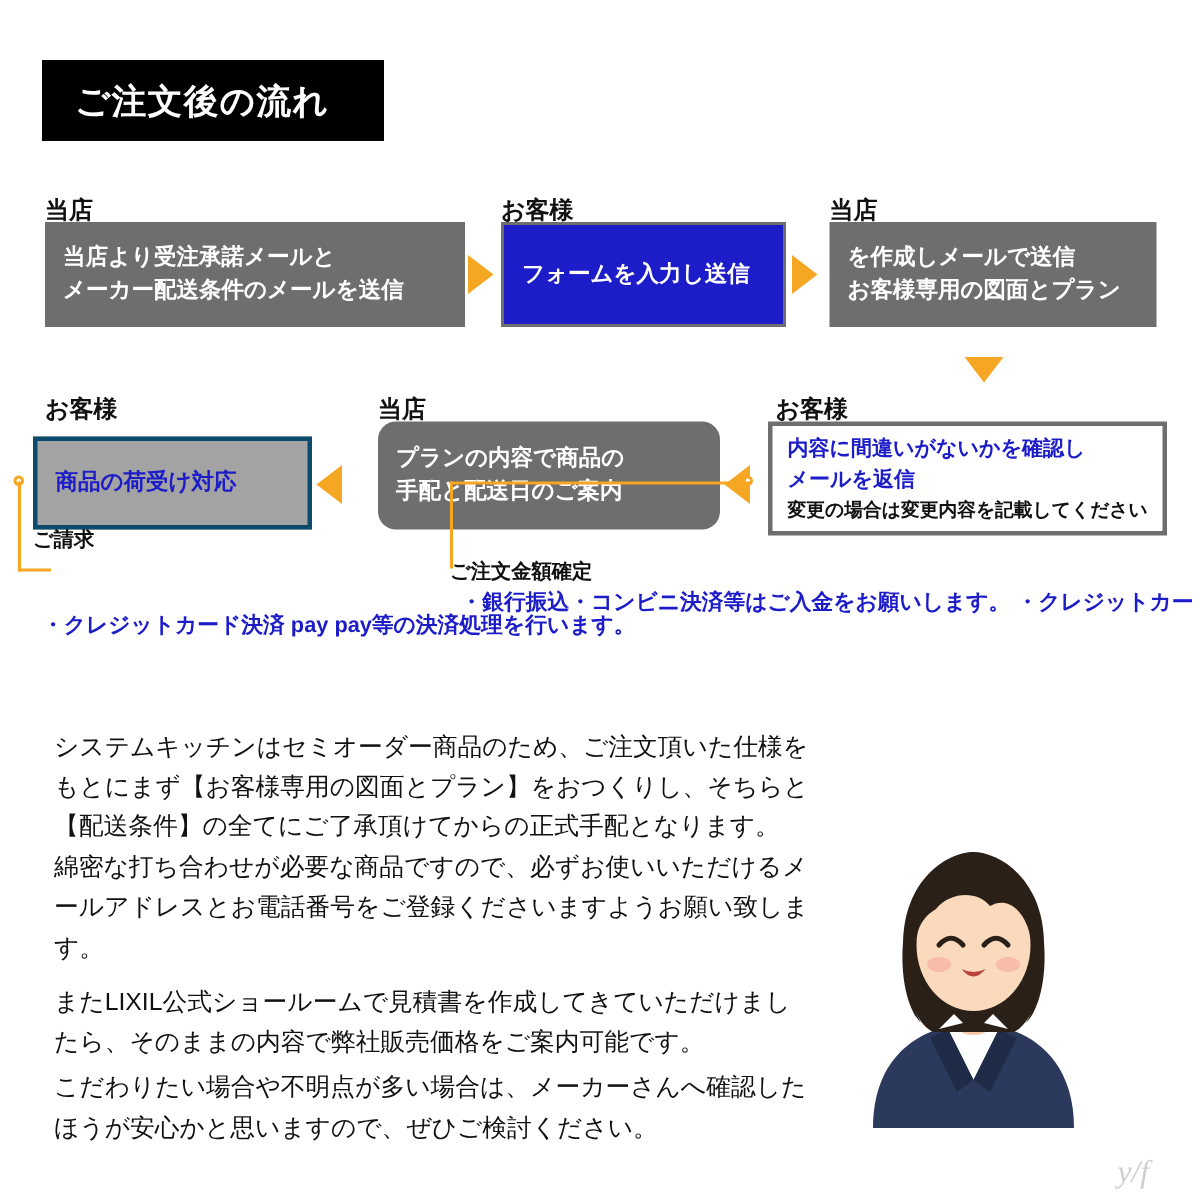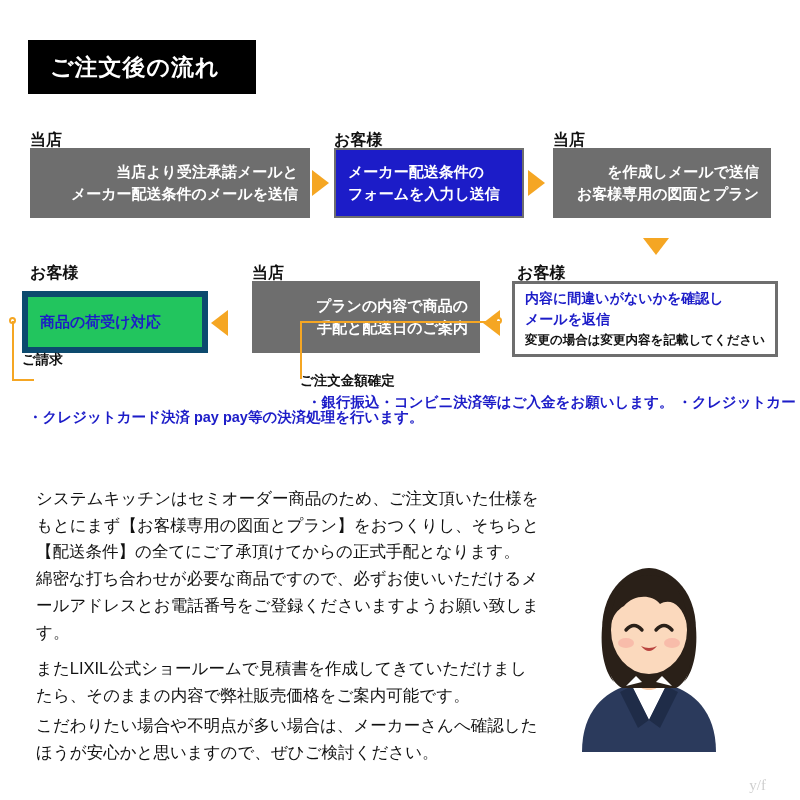--- a/index.html
+++ b/index.html
@@ -58,35 +58,34 @@
     justify-content: center;
   }
   .flow-box .line {
     font-size: 15px;
     font-weight: bold;
     line-height: 1.45;
     white-space: nowrap;
   }
   .flow-box.gray {
     background: #6e6e6e;
-    text-align: right;
   }
   .flow-box.gray .line {
     color: #ffffff;
   }
   .flow-box.navy {
     background: #1c1cc8;
     border: 2px solid #6e6e6e;
   }
   .flow-box.navy .line {
     color: #ffffff;
   }
   .flow-box.outline-navy {
-    background: #22c55e;
-    border: 6px solid #0c4a6e;
+    background: #a3a3a3;
+    border: 3px solid #0c4a6e;
   }
   .flow-box.outline-navy .line {
     color: #1c1cc8;
   }
   .flow-box.outline-plain {
     background: #ffffff;
     border: 3px solid #6e6e6e;
   }
   .flow-box.outline-plain .line {
     color: #1c1cc8;
@@ -175,23 +174,24 @@
     right: 46px;
     bottom: 48px;
     width: 170px;
     height: 210px;
   }
 
   .watermark {
     position: absolute;
     right: 14px;
     bottom: 6px;
-    font-size: 15px;
+    font-size: 21px;
     color: #cfcfcf;
     font-family: "Liberation Serif", serif;
+    font-style: italic;
   }
 </style>
 </head>
 <body>
 
 <div class="page">
 
   <div class="title-bar">
     <span class="title-text">ご注文後の流れ</span>
   </div>
@@ -199,21 +199,20 @@
   <div class="who-label" style="left:30px; top:130px;">当店</div>
   <div class="flow-box gray" style="left:30px; top:148px; width:280px; height:70px;">
     <span class="line">当店より受注承諾メールと</span>
     <span class="line">メーカー配送条件のメールを送信</span>
   </div>
 
   <div class="arrow right" style="left:312px; top:170px;"></div>
 
   <div class="who-label" style="left:334px; top:130px;">お客様</div>
   <div class="flow-box navy" style="left:334px; top:148px; width:190px; height:70px;">
-    <span class="line">メーカー配送条件の</span>
     <span class="line">フォームを入力し送信</span>
   </div>
 
   <div class="arrow right" style="left:528px; top:170px;"></div>
 
   <div class="who-label" style="left:553px; top:130px;">当店</div>
   <div class="flow-box gray" style="left:553px; top:148px; width:218px; height:70px;">
     <span class="line">を作成しメールで送信</span>
     <span class="line">お客様専用の図面とプラン</span>
   </div>
@@ -221,21 +220,21 @@
   <div class="arrow down" style="left:643px; top:238px;"></div>
 
   <div class="who-label" style="left:30px; top:263px;">お客様</div>
   <div class="flow-box outline-navy" style="left:22px; top:291px; width:186px; height:62px; justify-content:center;">
     <span class="line">商品の荷受け対応</span>
   </div>
 
   <div class="arrow left" style="left:211px; top:310px;"></div>
 
   <div class="who-label" style="left:252px; top:263px;">当店</div>
-  <div class="flow-box gray" style="left:252px; top:281px; width:228px; height:72px;">
+  <div class="flow-box gray" style="left:252px; top:281px; width:228px; height:72px;border-radius:12px;">
     <span class="line">プランの内容で商品の</span>
     <span class="line">手配と配送日のご案内</span>
   </div>
 
   <div class="arrow left" style="left:483px; top:310px;"></div>
 
   <div class="who-label" style="left:517px; top:263px;">お客様</div>
   <div class="flow-box outline-plain" style="left:512px; top:281px; width:266px; height:76px; padding:7px 10px;">
     <span class="line" style="font-size:14px;">内容に間違いがないかを確認し</span>
     <span class="line" style="font-size:14px;">メールを返信</span>

